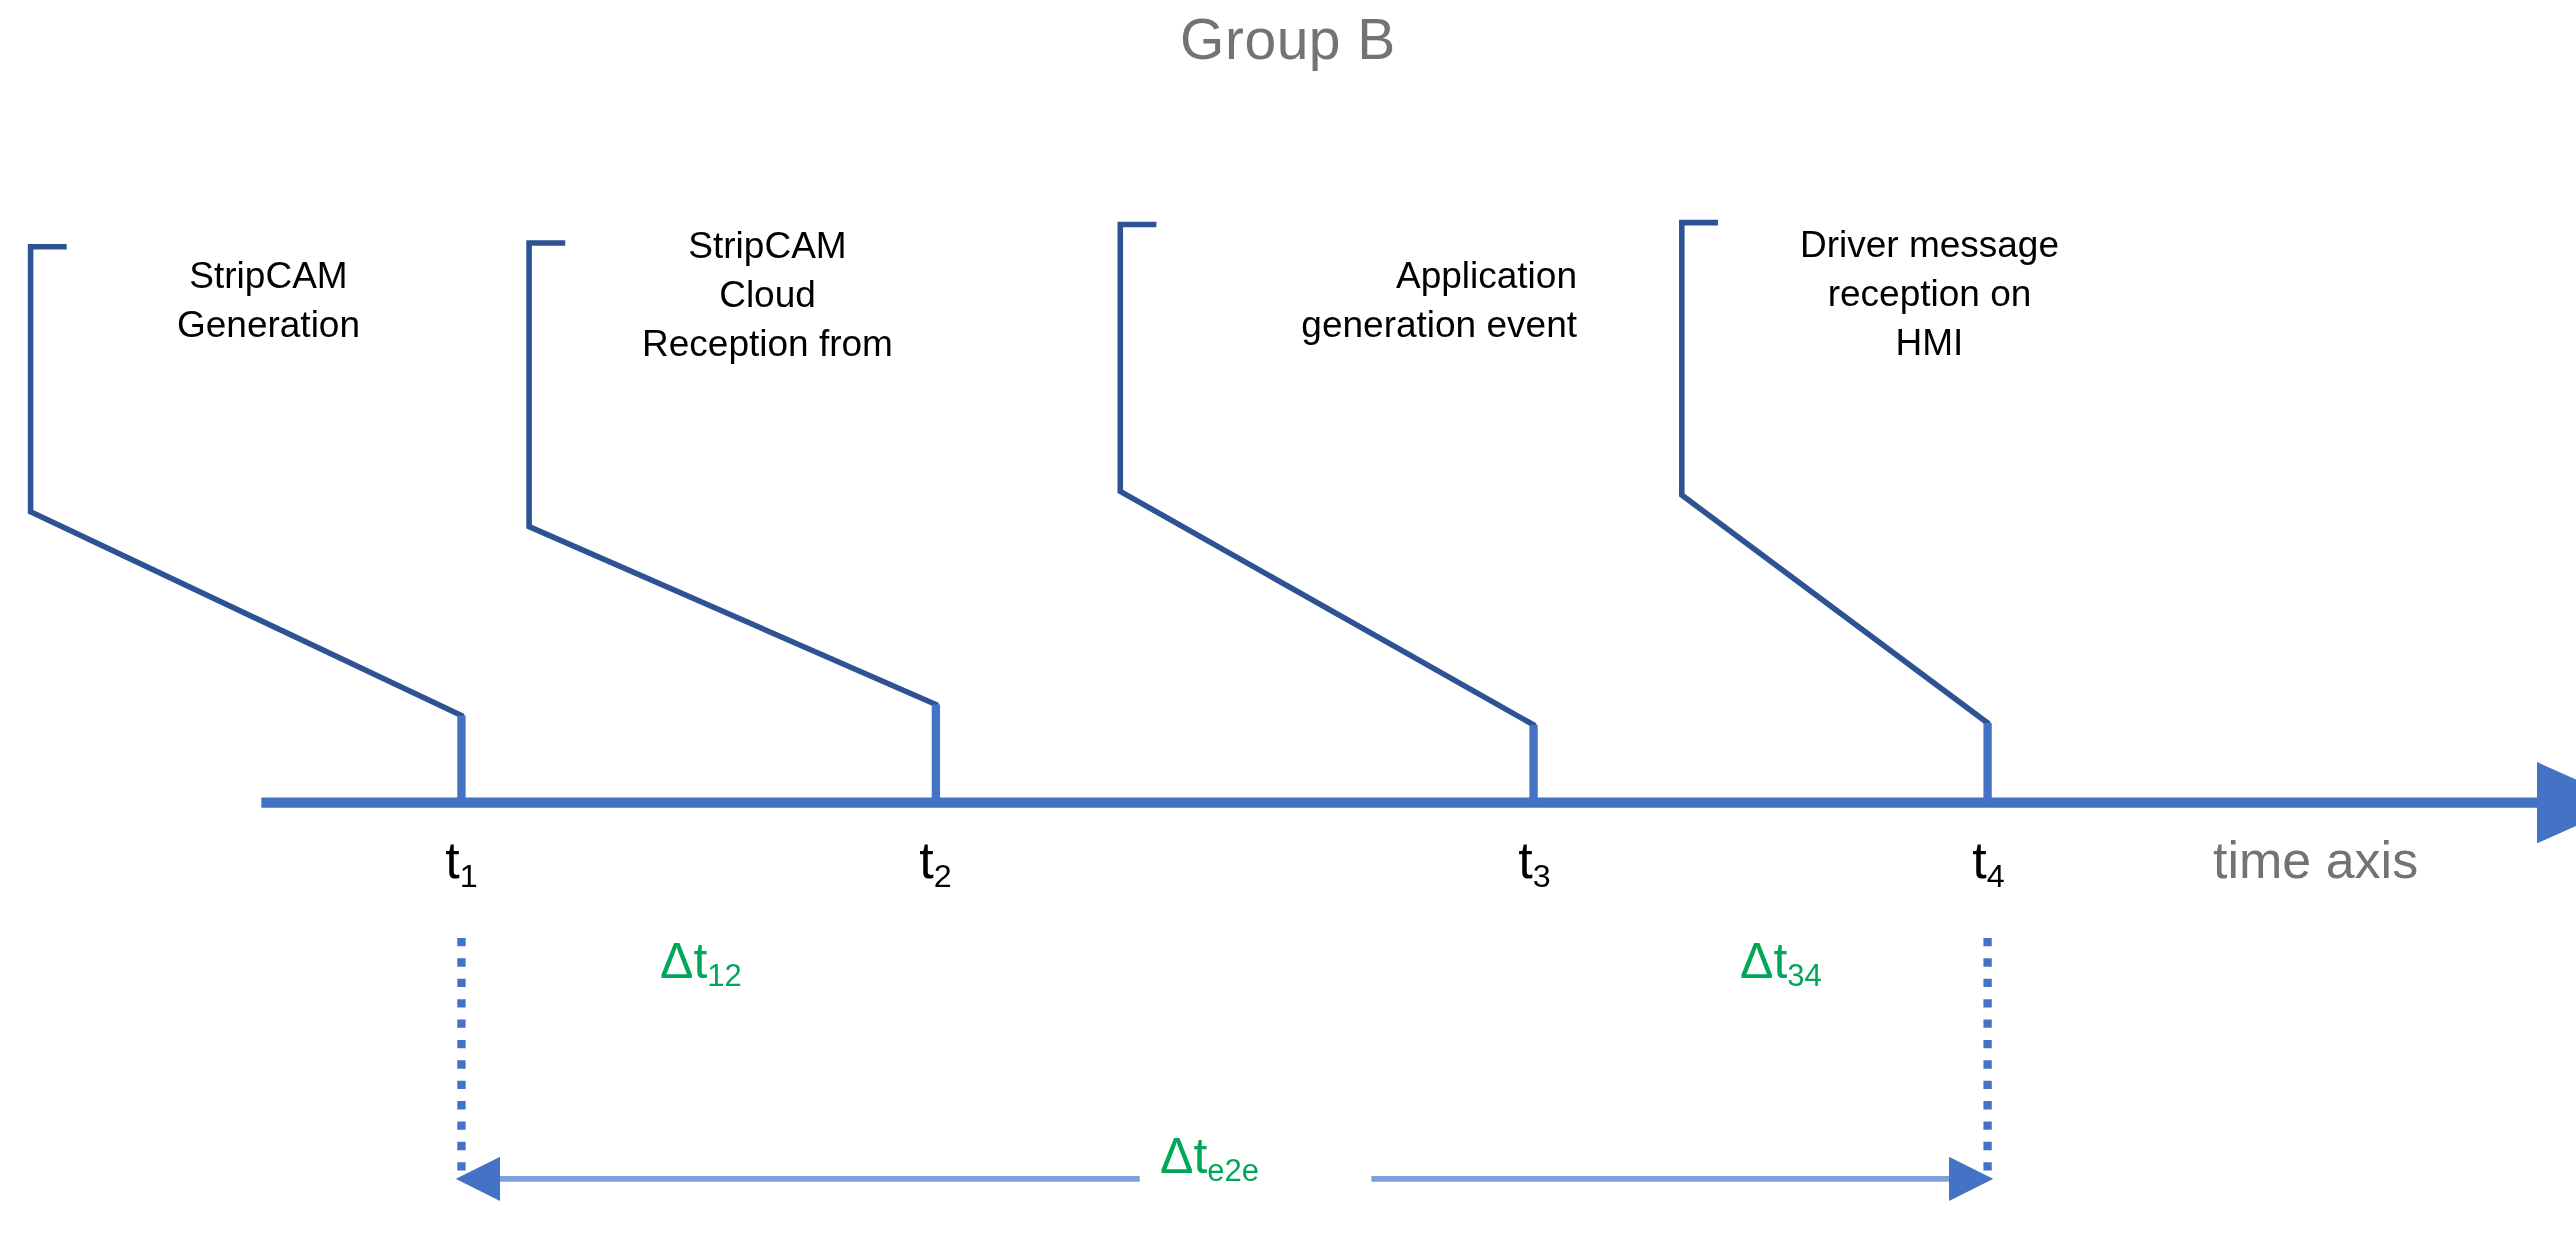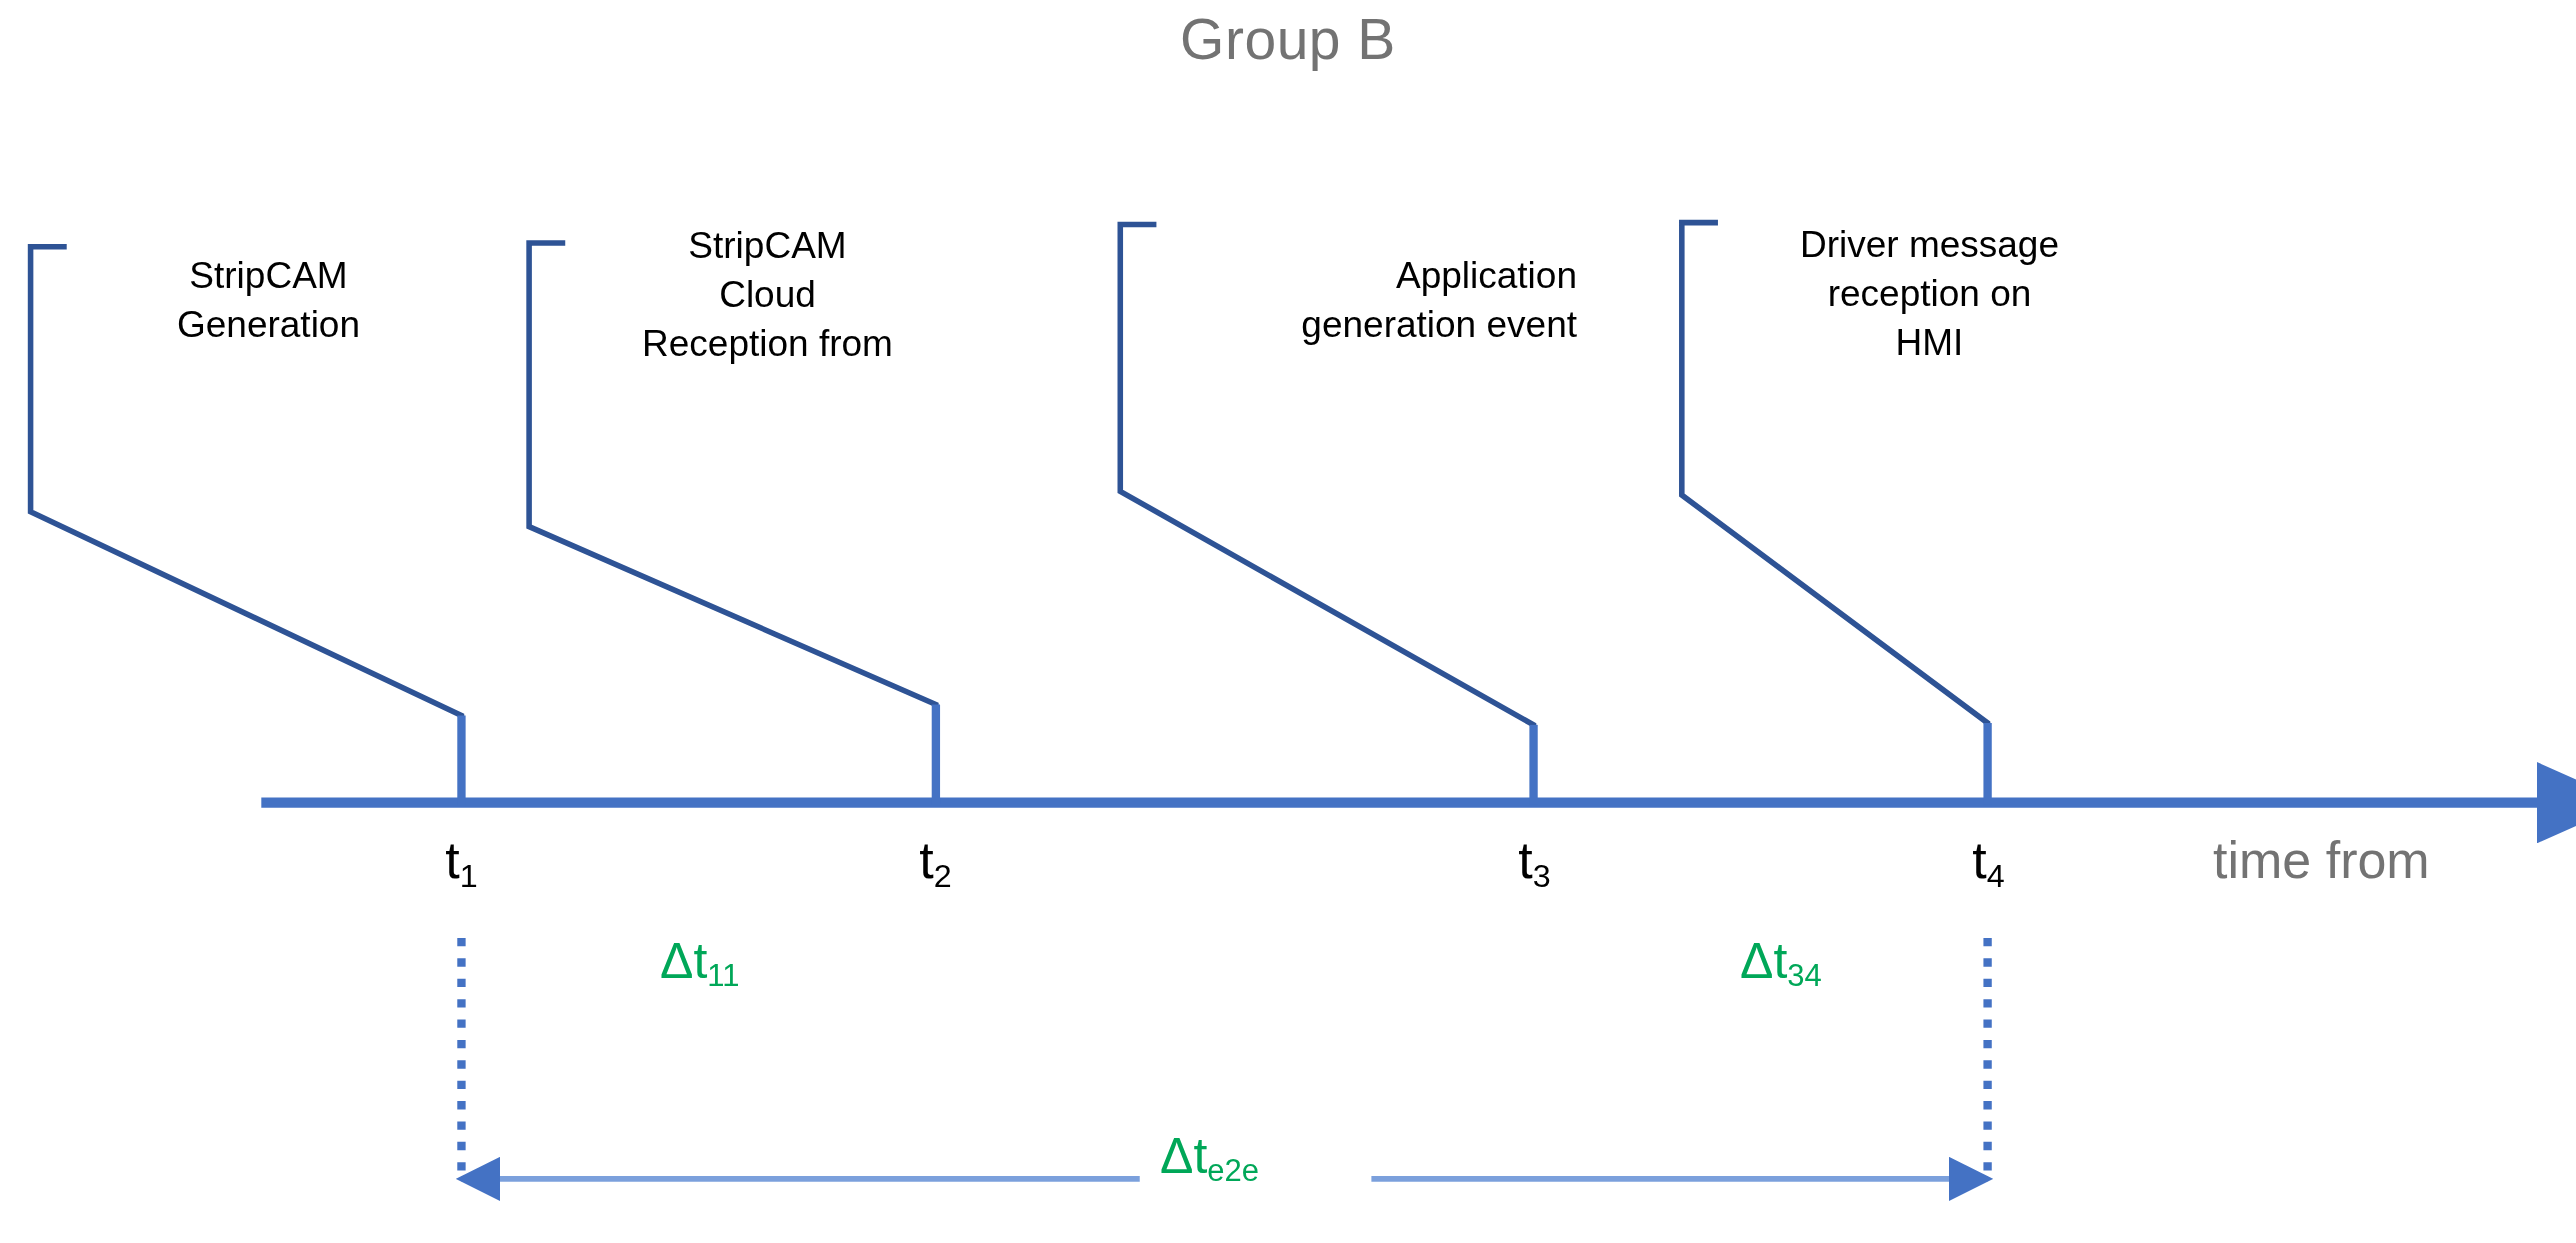--- a/index.html
+++ b/index.html
@@ -154,22 +154,22 @@
   </div>
 
   <div class="tick-label" id="tick-label-0"><span>t</span><sub>1</sub></div>
 
   <div class="tick-label" id="tick-label-1"><span>t</span><sub>2</sub></div>
 
   <div class="tick-label" id="tick-label-2"><span>t</span><sub>3</sub></div>
 
   <div class="tick-label" id="tick-label-3"><span>t</span><sub>4</sub></div>
 
-  <div class="txt" id="axis-title">time from</div>
+  <div class="txt" id="axis-title">time axis</div>
 
-  <div class="delta-label" id="delta-label-0"><span>Δt</span><sub>11</sub></div>
+  <div class="delta-label" id="delta-label-0"><span>Δt</span><sub>12</sub></div>
 
   <div class="delta-label" id="delta-label-1"><span>Δt</span><sub>34</sub></div>
 
   <div class="delta-label" id="delta-label-2"><span>Δt</span><sub>e2e</sub></div>
 
 </div>
 
 
 </body></html>

